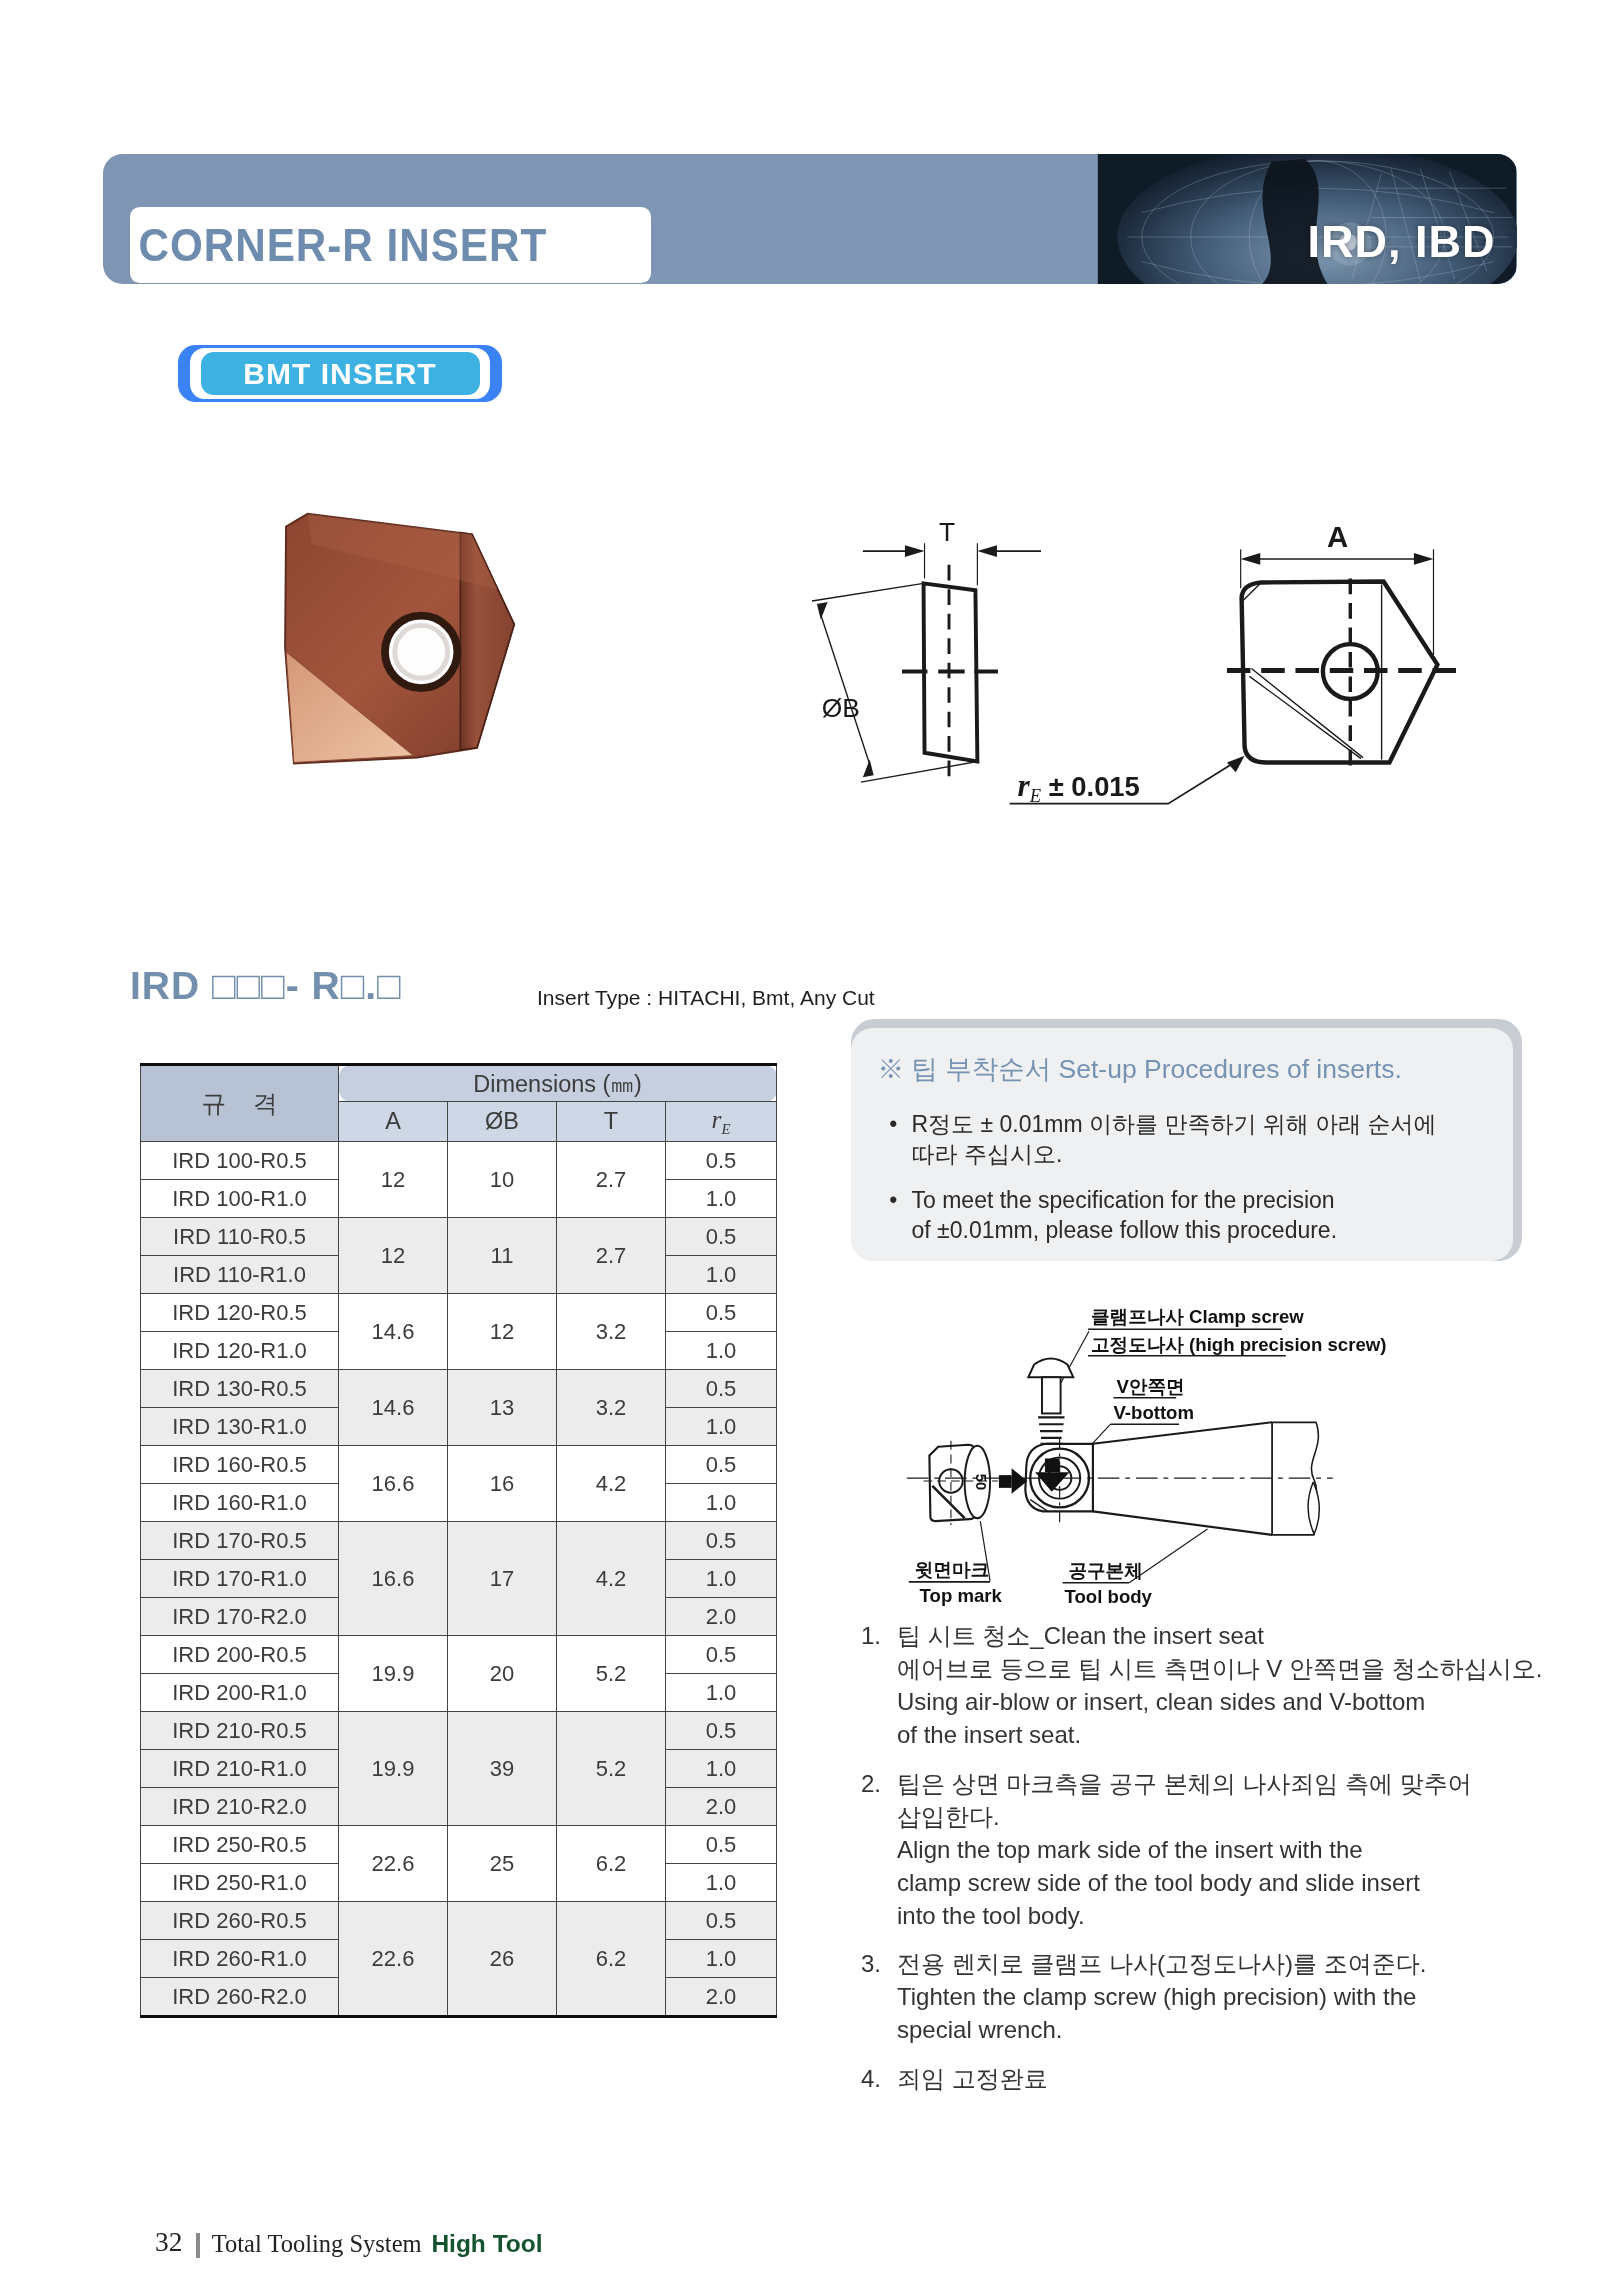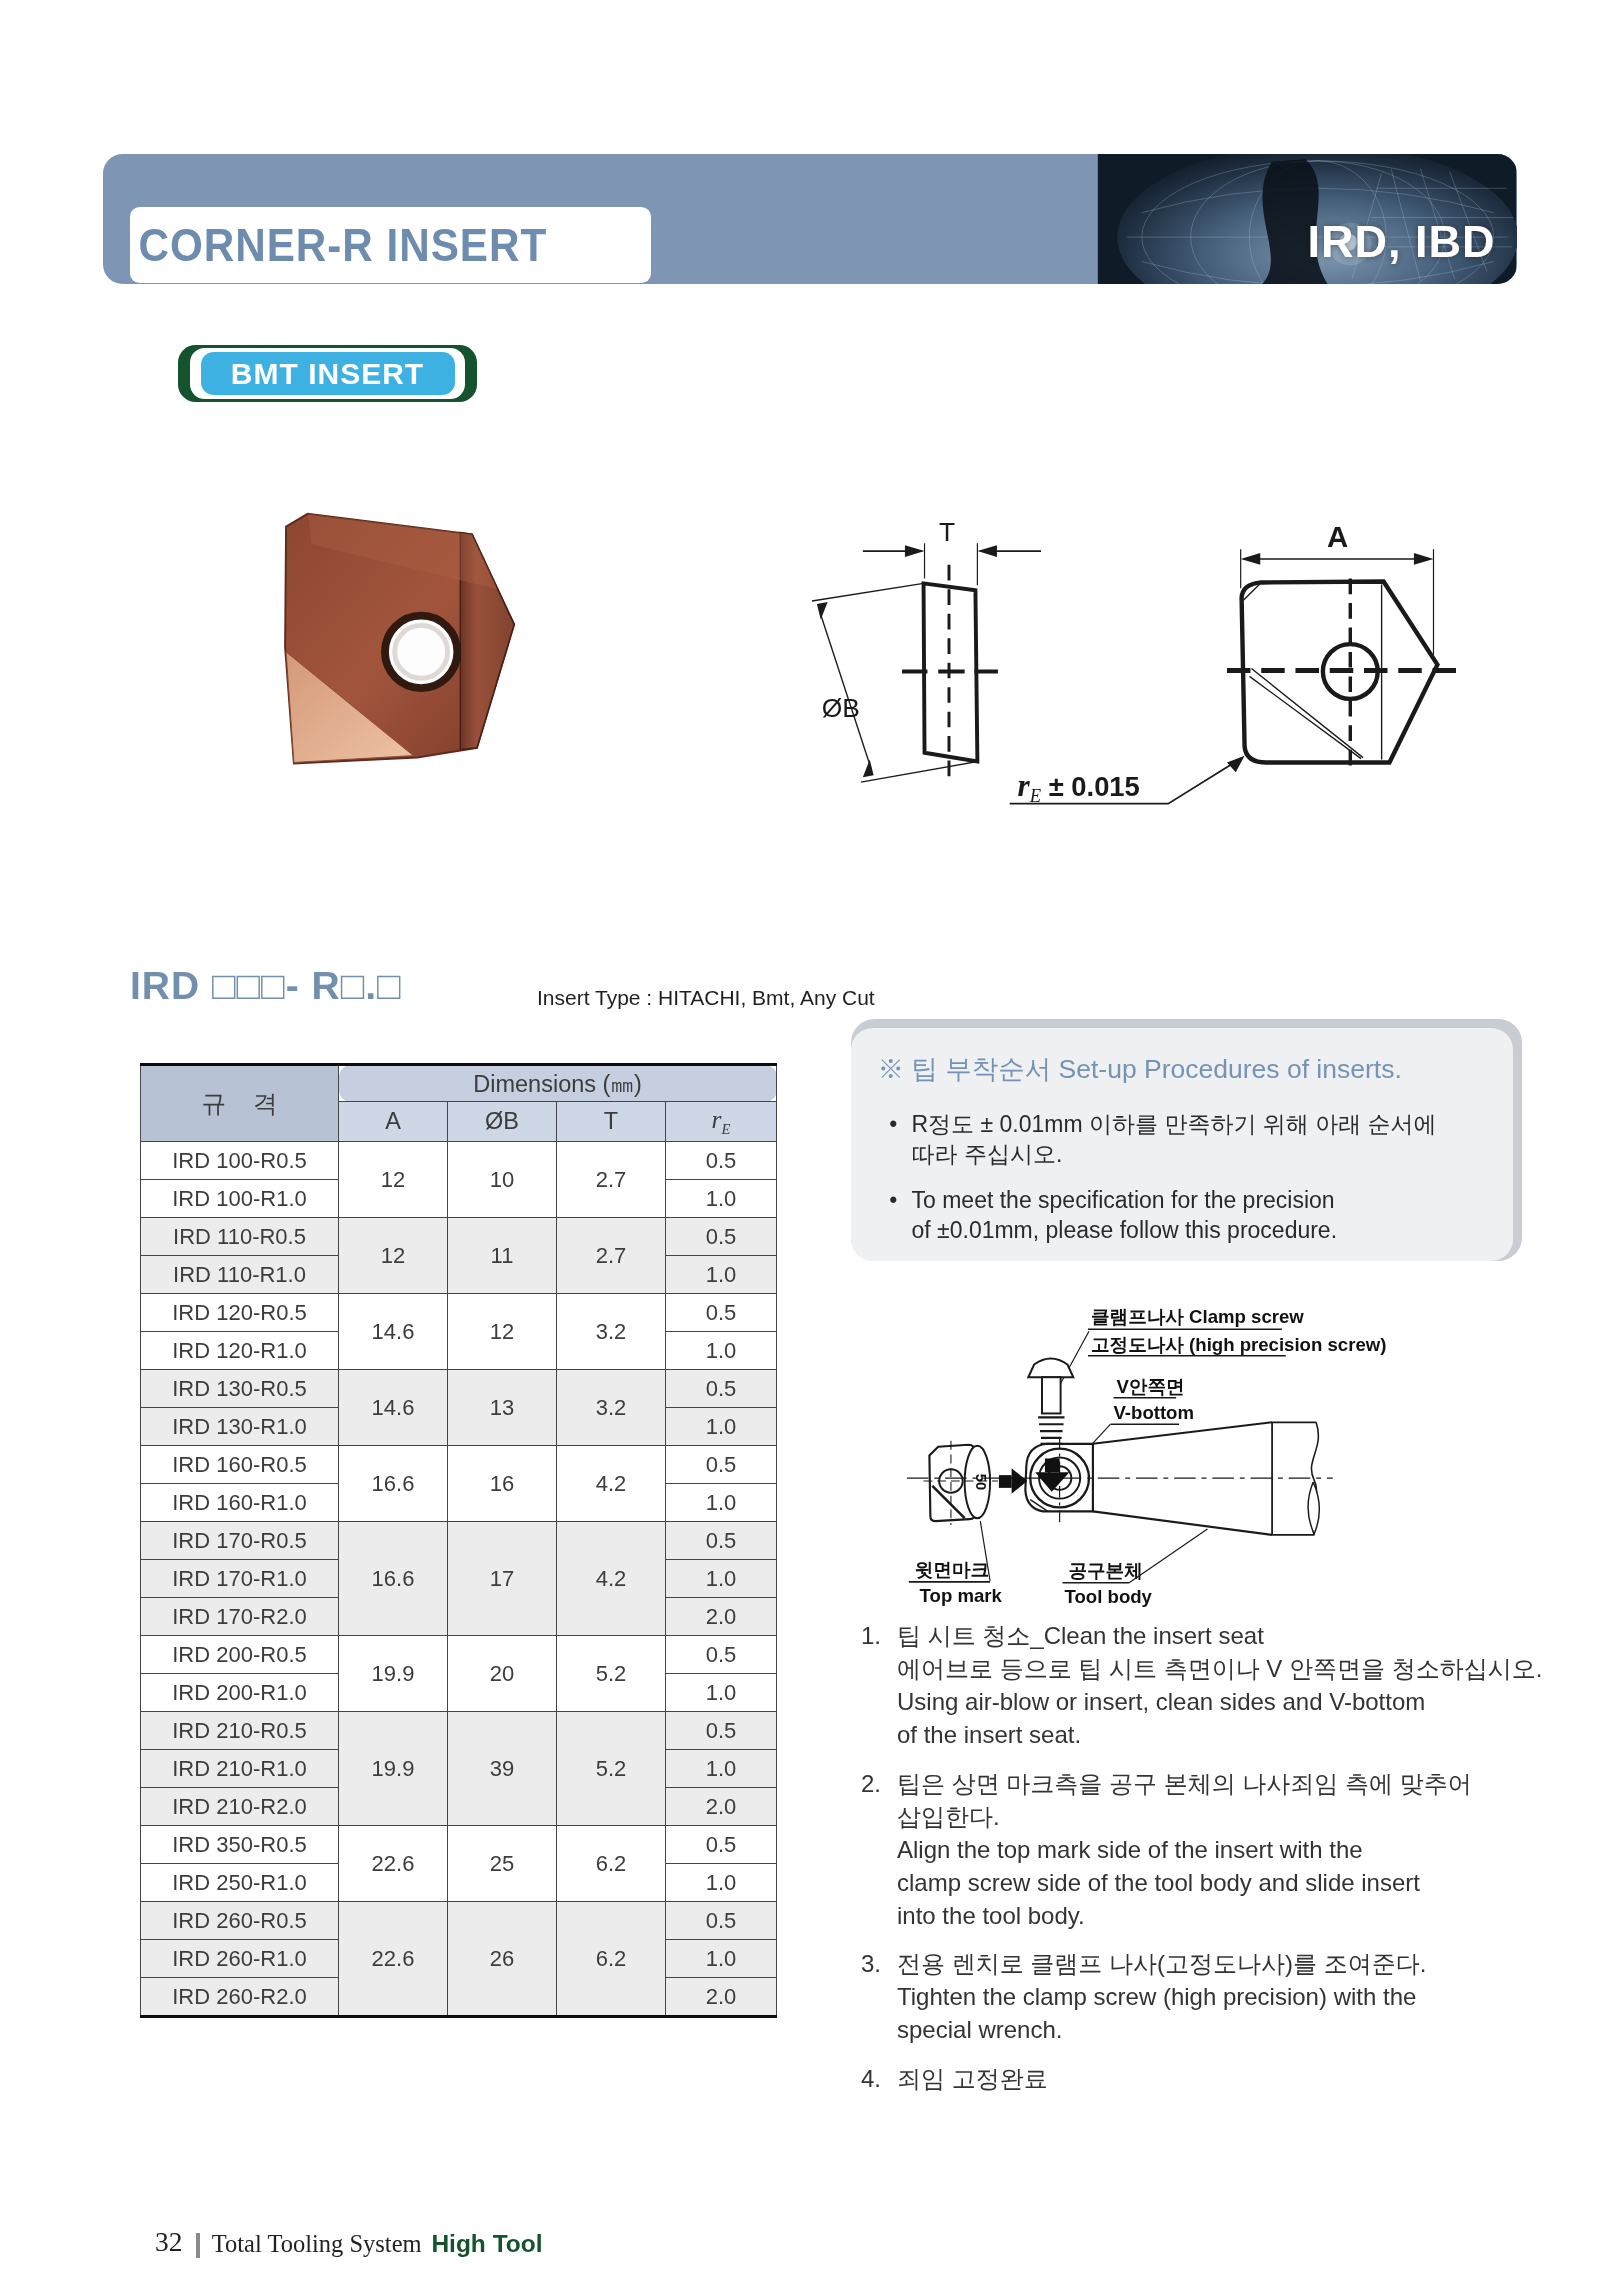--- a/index.html
+++ b/index.html
@@ -12,21 +12,21 @@
   .title-box{position:absolute;left:26.5px;top:53px;width:521px;height:76px;background:#fff;
              border-radius:9.8px;display:flex;align-items:center;justify-content:flex-start;}
   .title-box span{font-size:44px;font-weight:bold;color:#6d8cae;letter-spacing:1px;
                   transform:scale(.96,1.05);white-space:nowrap;}
   .photo{position:absolute;right:0;top:0;width:420px;height:130px;border-radius:0 19.6px 19.6px 0;
          overflow:hidden;}
   .codes{position:absolute;right:21.6px;bottom:15.7px;color:#fff;font-size:45px;font-weight:bold;
          letter-spacing:1px;text-shadow:0 0 5.9px rgba(0,0,0,.4);}
 
   
-  .badge{position:absolute;left:178px;top:345px;width:299px;height:57px;background:#14532d;border-radius:17.6px;}
+  .badge{position:absolute;left:178px;top:345px;width:324px;height:57px;background:#3b82f6;border-radius:17.6px;}
   .badge .white{position:absolute;left:11.8px;right:11.8px;top:2.9px;bottom:2.9px;background:#fff;border-radius:14.7px;}
   .badge .cyan{position:absolute;left:22.5px;right:22.5px;top:6.9px;bottom:6.9px;background:#3db1e2;border-radius:12.7px;
                display:flex;align-items:center;justify-content:center;}
   .badge .cyan span{color:#fff;font-size:30px;font-weight:bold;letter-spacing:1px;}
 
   
   .sec-title{position:absolute;left:130px;top:964px;font-size:39px;font-weight:bold;color:#7290ad;
              letter-spacing:1px;white-space:nowrap;}
   .insert-type{position:absolute;left:537px;top:986px;font-size:21px;color:#1f1f1f;white-space:nowrap;}
 
@@ -300,21 +300,21 @@
         </tr>
         <tr class="shade">
           <td>IRD 210-R1.0</td>
           <td>1.0</td>
         </tr>
         <tr class="shade">
           <td>IRD 210-R2.0</td>
           <td>2.0</td>
         </tr>
         <tr>
-          <td>IRD 350-R0.5</td>
+          <td>IRD 250-R0.5</td>
           <td rowspan="2">22.6</td>
           <td rowspan="2">25</td>
           <td rowspan="2">6.2</td>
           <td>0.5</td>
         </tr>
         <tr>
           <td>IRD 250-R1.0</td>
           <td>1.0</td>
         </tr>
         <tr class="shade">

